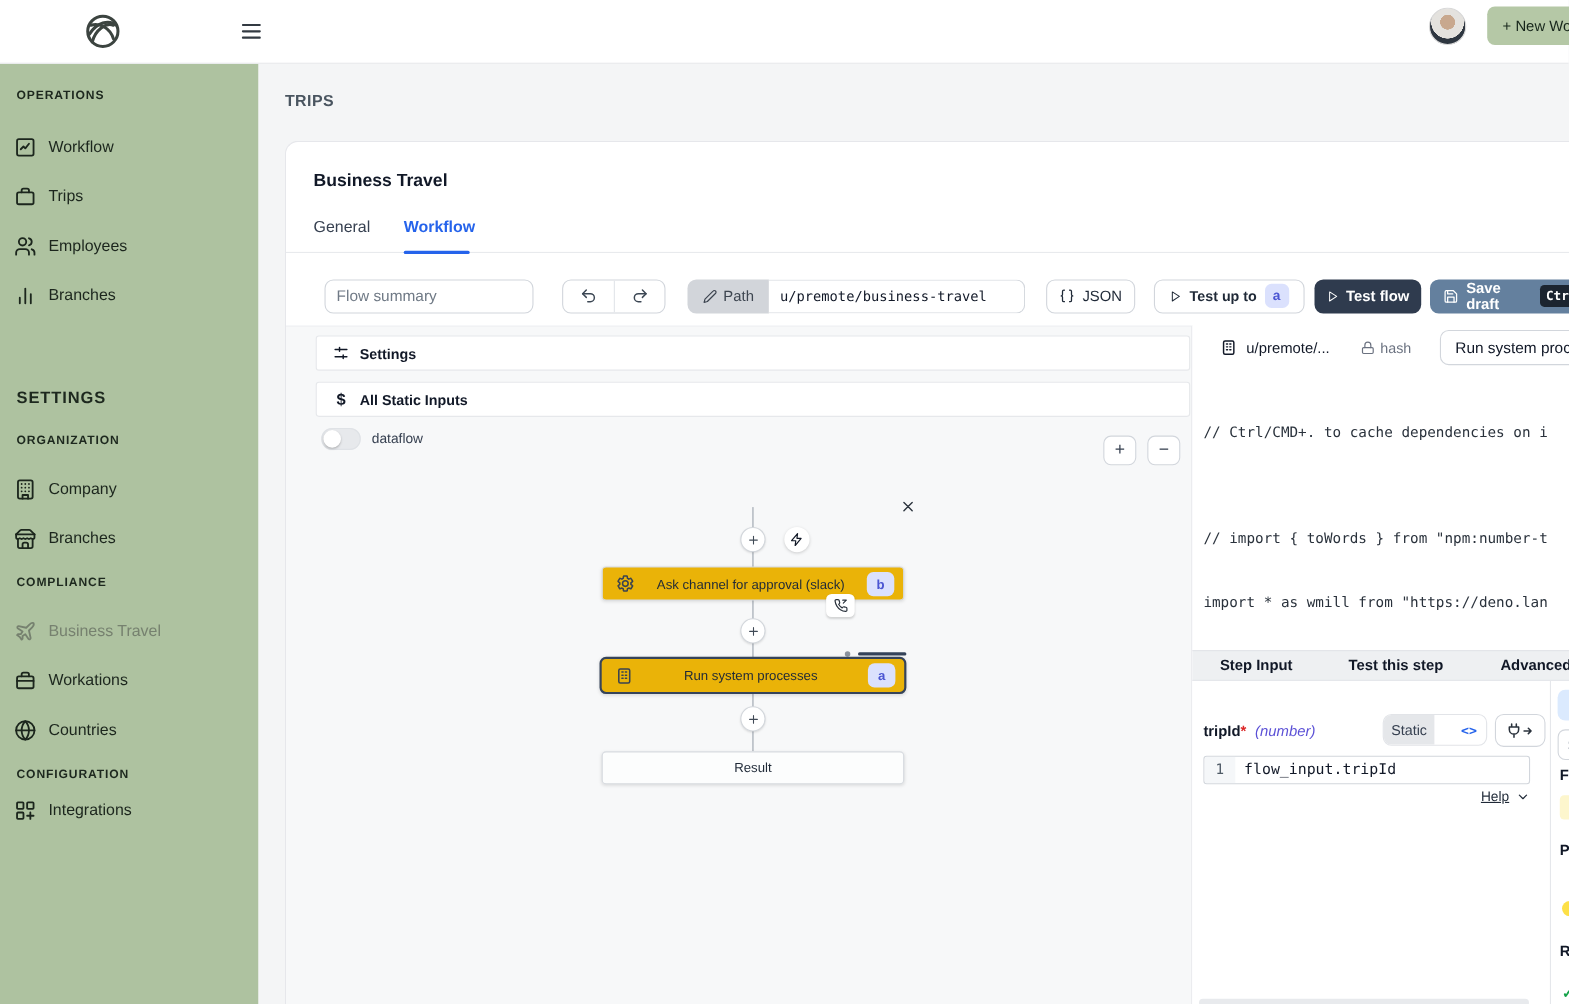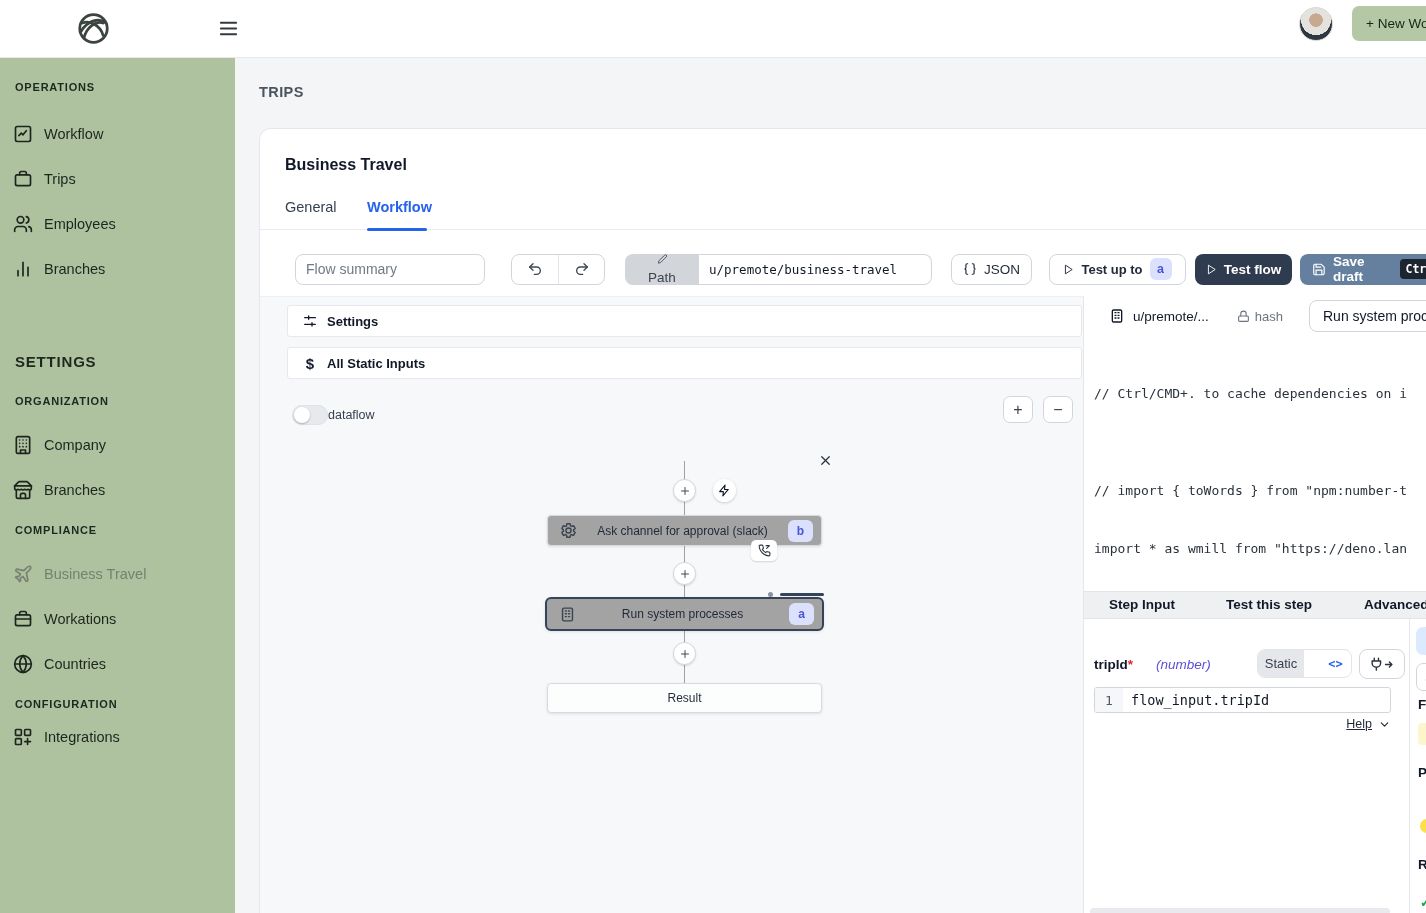--- a/index.html
+++ b/index.html
@@ -47,21 +47,21 @@
   .toolbar { position:absolute; left:35px; top:124px; height:32px; display:flex; align-items:center; }
   .inp { height:31px; border:1px solid #d2d6dc; border-radius:8px; background:#fff; font-size:14px;
     color:#111827; padding:0 10px; outline:none; font-family:"Liberation Sans",sans-serif; }
   .inp::placeholder { color:#707a86; }
   .flow-summary { width:190px; }
   .undo-redo { display:flex; margin-left:26px; border:1px solid #d2d6dc; border-radius:8px; overflow:hidden; height:31px; background:#fff; }
   .ur-btn { width:46px; display:flex; align-items:center; justify-content:center; color:#3c4754; cursor:pointer; }
   .ur-btn + .ur-btn { border-left:1px solid #e2e5e9; }
   .path-group { display:flex; margin-left:20px; height:31px; }
   .path-chip { width:74px; background:#d2d5da; border-radius:8px 0 0 8px; display:flex; align-items:center;
-    justify-content:center; gap:6px; font-size:13.5px; color:#3d4550; cursor:pointer;flex-direction:column; }
+    justify-content:center; gap:6px; font-size:13.5px; color:#3d4550; cursor:pointer; }
   .path-input { width:233px; border-radius:0 8px 8px 0; border-left:none; font-family:"DejaVu Sans Mono",monospace; font-size:12.5px; }
   .btn { height:31px; border:1px solid #d2d6dc; border-radius:8px; background:#fff; display:flex;
     align-items:center; justify-content:center; gap:7px; font-size:13.5px; color:#1f2937; cursor:pointer; }
   .json-btn { width:81px; margin-left:19px; }
   .testup-btn { width:137px; margin-left:17px; font-weight:bold; font-size:13px; }
   .chip-badge { background:#dbe1fd; color:#4b55d2; border-radius:6px; width:22px; height:22px;
     display:flex; align-items:center; justify-content:center; font-size:12.5px; font-weight:bold; }
   .testflow-btn { width:97px; margin-left:9px; background:#2f3b4e; border:none; color:#fff; font-weight:bold; }
   .save-btn { width:152px; margin-left:8px; background:#64809e; border:none; color:#fff; font-weight:bold;
     justify-content:flex-start; padding-left:12px; }
@@ -70,33 +70,33 @@
 
   
   .flow-pane { position:absolute; left:0; top:167px; width:824px; bottom:0; background:#f7f8f9;
     border-top:1px solid #eef0f2; border-right:1px solid #e5e7eb; }
   .flow-row { position:absolute; left:27px; width:795px; height:32px; background:#fff;
     border:1px solid #e6e8eb; border-radius:3px; display:flex; align-items:center; gap:9px;
     padding-left:14px; font-size:13px; font-weight:bold; color:#111827; cursor:pointer; }
   .row-settings { top:8px; }
   .row-static { top:50px; }
   .dollar { font-size:15px; font-weight:bold; width:16px; text-align:center; }
-  .toggle-row { position:absolute; left:32px; top:108px; display:flex; align-items:center; }
+  .toggle-row { position:absolute; left:32px; top:92px; display:flex; align-items:center; gap:10px; }
   .switch { width:36px; height:20px; border-radius:10px; background:#e7e9ec; position:relative;
     box-shadow:inset 0 0 0 1px #dfe2e6; cursor:pointer; }
   .knob { position:absolute; left:2px; top:2px; width:16px; height:16px; border-radius:50%; background:#fff;
     box-shadow:0 1px 2px rgba(0,0,0,.25); }
   .toggle-label { font-size:12.5px; color:#374151; }
   .zoom-btn { position:absolute; top:99px; width:30px; height:27px; background:#fff; border:1px solid #d2d6dc;
     border-radius:7px; display:flex; align-items:center; justify-content:center; font-size:16px;
     color:#374151; cursor:pointer; }
   .zoom-in { left:743px; } .zoom-out { left:783px; }
 
   .v-line { position:absolute; left:424px; top:164px; width:1px; height:222px; background:#9aa2ac; }
-  .gnode { position:absolute; left:287px; width:275px; height:30px; background:#a3a3a3;
+  .gnode { position:absolute; left:287px; width:275px; height:30px; background:#eab308;
     border:1px solid #d7dbe0; border-radius:4px; box-shadow:0 1px 3px rgba(0,0,0,.1);
     display:flex; align-items:center; font-size:12px; color:#1f2937; cursor:pointer; }
   .gnode .nlabel { flex:1; text-align:center; }
   .n-input { top:135px; background:#e3e8ef; border-color:#ccd3dc; justify-content:center; }
   .n-approval { top:218px; height:31px; }
   .n-system { top:300px; left:285px; width:279px; height:34px; border:2px solid #36445a; border-radius:6px; }
   .n-result { top:386px; background:#fcfdfd; justify-content:center; }
   .nicon { width:17px; height:17px; margin-left:12px; color:#3a4350; flex:0 0 17px; }
   .nbadge { background:#dbe1fd; color:#4b55d2; border-radius:6px; min-width:25px; height:22px;
     display:flex; align-items:center; justify-content:center; font-size:12px; font-weight:bold; margin-right:8px; }
@@ -126,21 +126,21 @@
     font-family:"DejaVu Sans Mono",monospace; font-size:13px; line-height:19.4px; color:#2a323c;
     padding:5px 0 0 10px; white-space:pre; }
   .tabbar { position:absolute; left:0; top:295px; width:100%; height:28px; background:#eef0f2;
     border-top:1px solid #e2e4e8; border-bottom:1px solid #e2e4e8; }
   .step-tab { position:absolute; top:5px; font-size:13.5px; font-weight:bold; color:#111827;
     white-space:nowrap; cursor:pointer; }
   .step-panel { position:absolute; left:0; top:323px; right:0; bottom:0; background:#fff; }
   .field-row { position:absolute; left:10px; top:30px; width:305px; height:30px; display:flex; align-items:center; }
   .f-name { font-size:13.5px; font-weight:bold; color:#111827; }
   .f-req { color:#dc2626; font-weight:bold; font-size:13.5px; }
-  .f-type { font-size:13.5px; font-style:italic; color:#5b50d6; margin-left:23px; }
+  .f-type { font-size:13.5px; font-style:italic; color:#5b50d6; margin-left:8px; }
   .seg-group { position:absolute; left:163px; top:0; height:29px; display:flex; border:1px solid #e2e4e8;
     border-radius:8px; overflow:hidden; background:#fff;gap:16px; }
   .seg { display:flex; align-items:center; justify-content:center; font-size:13px; cursor:pointer; }
   .seg.static { width:46px; background:#e5e7ea; color:#374151; }
   .seg.code-seg { width:31px; color:#2563eb; font-family:"DejaVu Sans Mono",monospace; font-weight:bold; font-size:12px; }
   .plug-btn { position:absolute; left:265px; top:0; width:46px; height:30px; border:1px solid #d2d6dc;
     border-radius:8px; display:flex; align-items:center; justify-content:center; color:#2b333d; cursor:pointer; background:#fff; }
   .expr-box { position:absolute; left:10px; top:68px; width:297px; height:26px; border:1px solid #d2d6dc;
     border-radius:3px; display:flex; overflow:hidden; background:#fff; }
   .gutter { width:28px; background:#f5f7f9; color:#4f5a66; font-family:"DejaVu Sans Mono",monospace;

